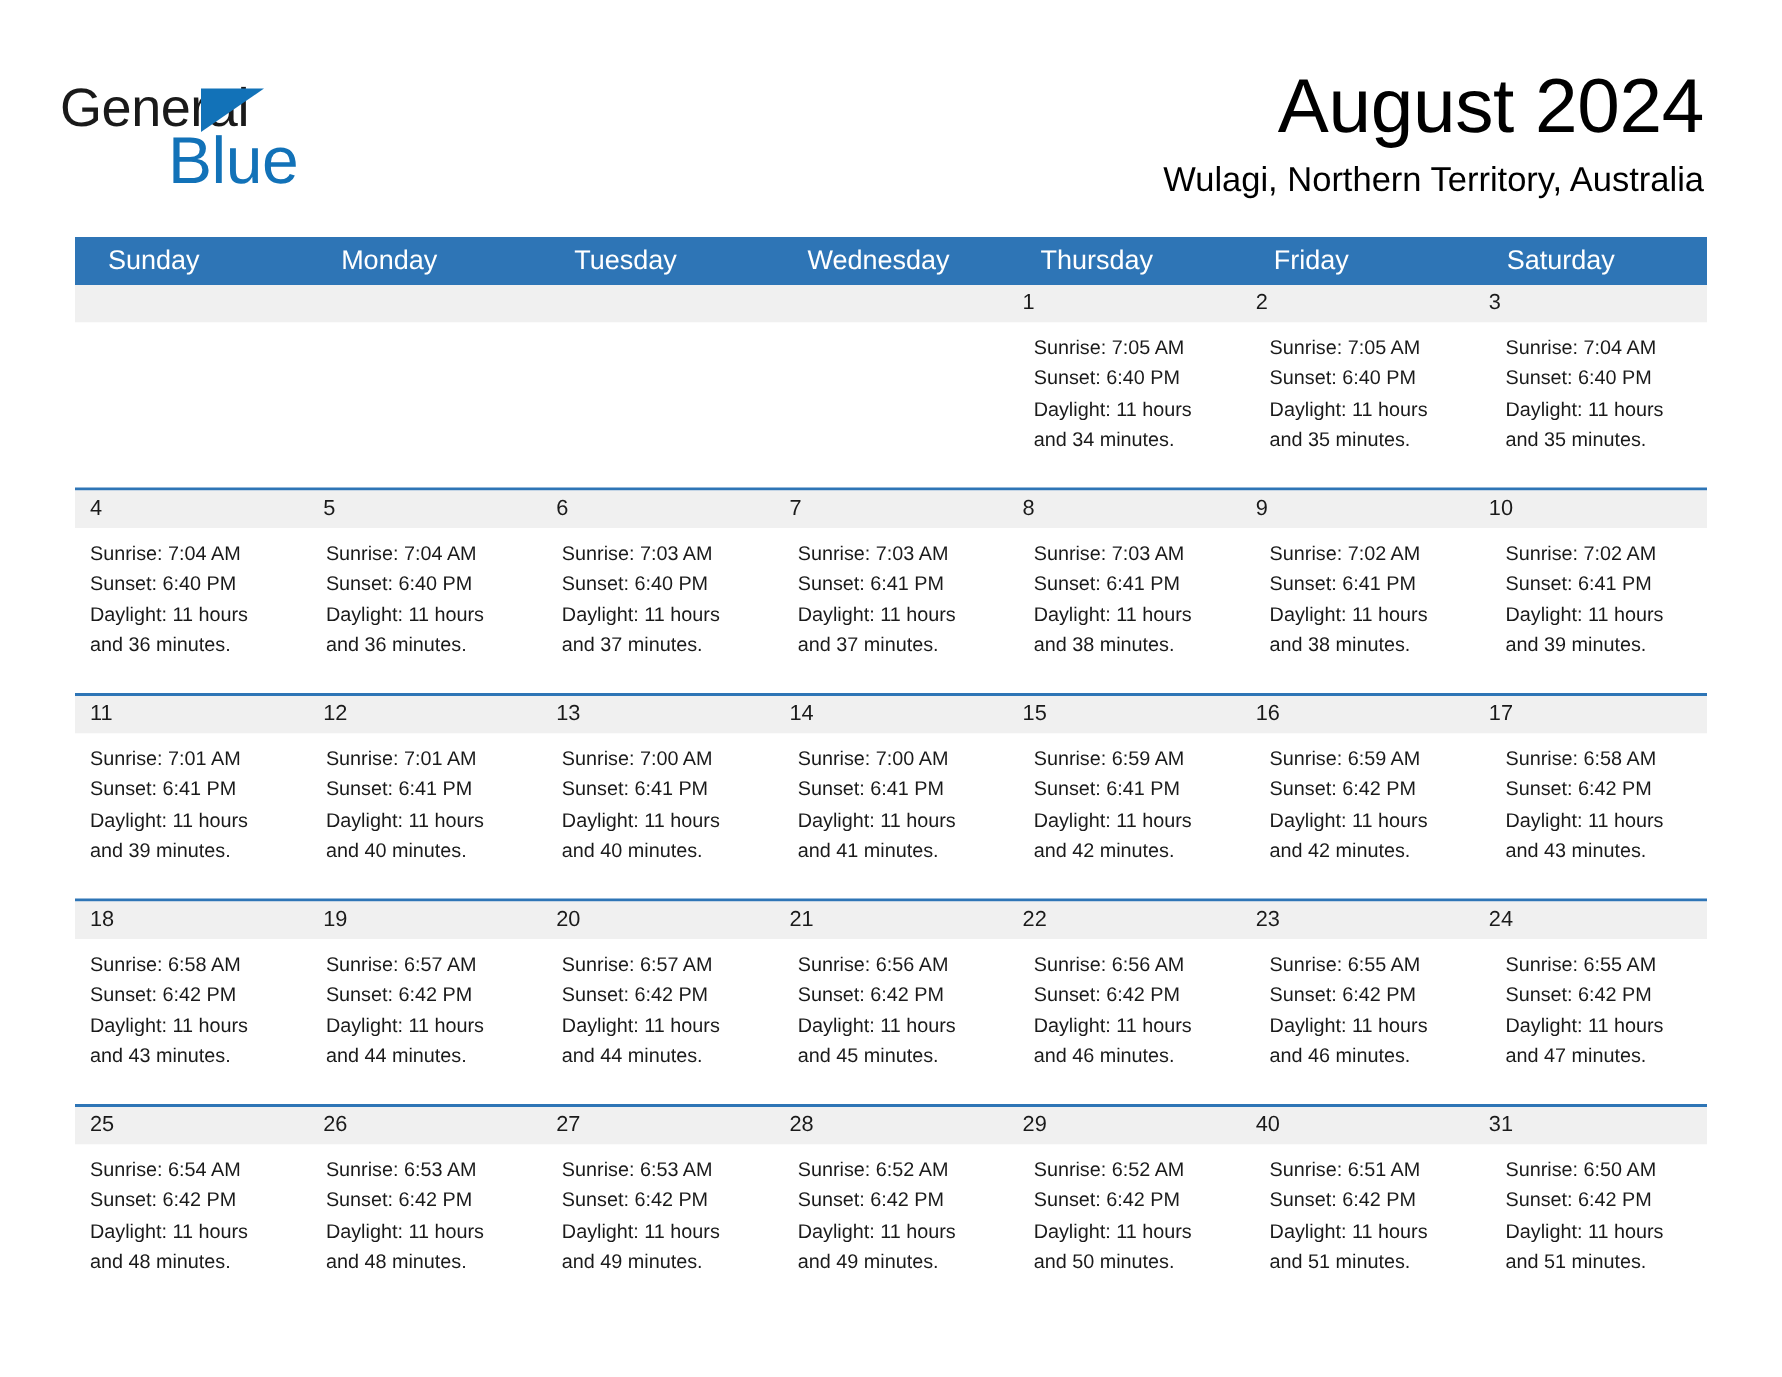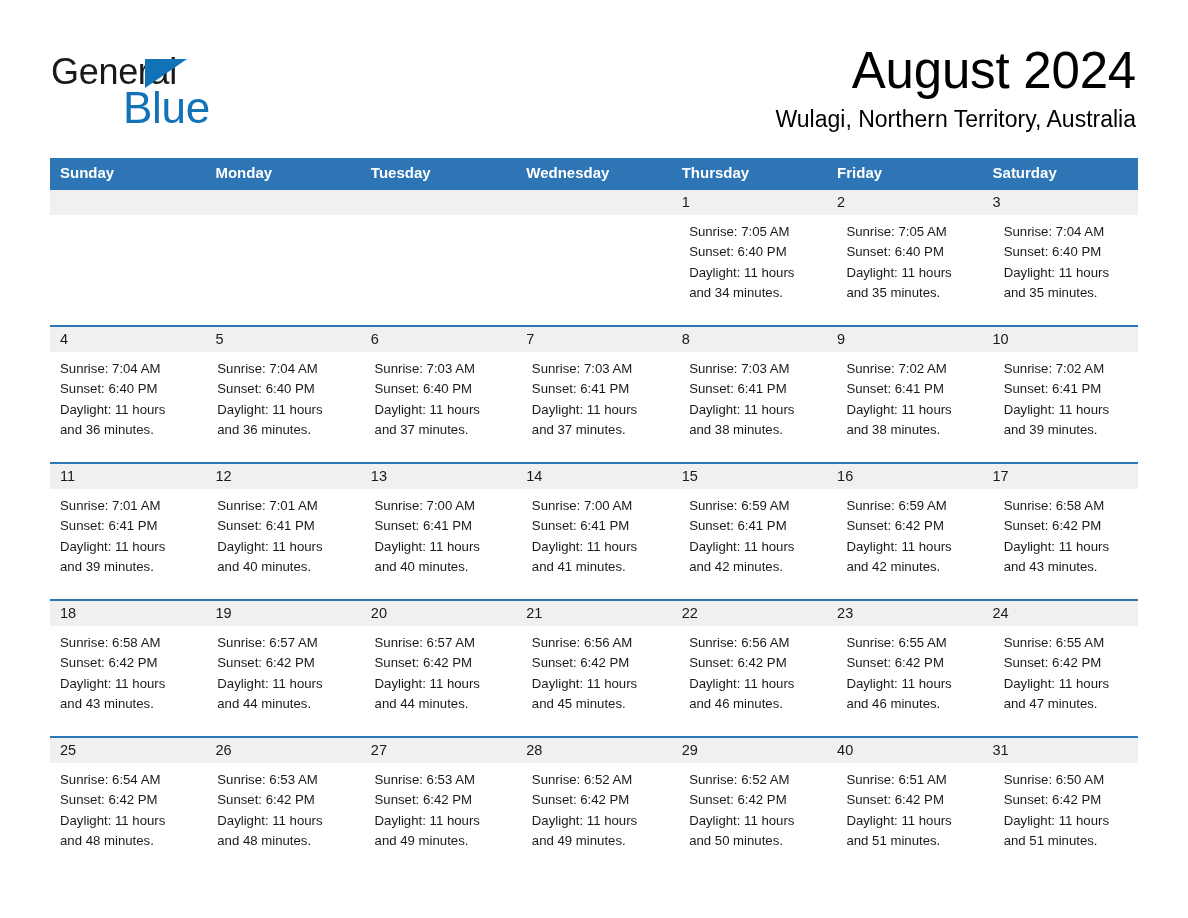--- a/index.html
+++ b/index.html
@@ -25,21 +25,21 @@
   .header {
     position: absolute;
     left: 0;
     top: 0;
     width: 1188px;
     height: 150px;
   }
 
   .logo {
     position: absolute;
-    left: 51px;
+    left: 40px;
     top: 52px;
     width: 260px;
     height: 78px;
   }
   .logo-general {
     position: absolute;
     left: 0;
     top: 0;
     font-size: 36px;
     line-height: 40px;
@@ -99,24 +99,24 @@
   .weekday-row {
     display: flex;
     width: 100%;
     background: #2e75b6;
     height: 30px;
   }
   .weekday-cell {
     flex: 1 1 0;
     min-width: 0;
     color: #ffffff;
-    font-size: 15px;
+    font-size: 18px;
     line-height: 30px;
-    padding-left: 10px;
-    font-weight: 700;
+    padding-left: 22px;
+    font-weight: 400;
     white-space: nowrap;
     overflow: hidden;
   }
 
   .week-row {
     width: 100%;
     border-top: 2px solid #2e75b6;
   }
   .week-row:first-of-type {
     border-top: none;

